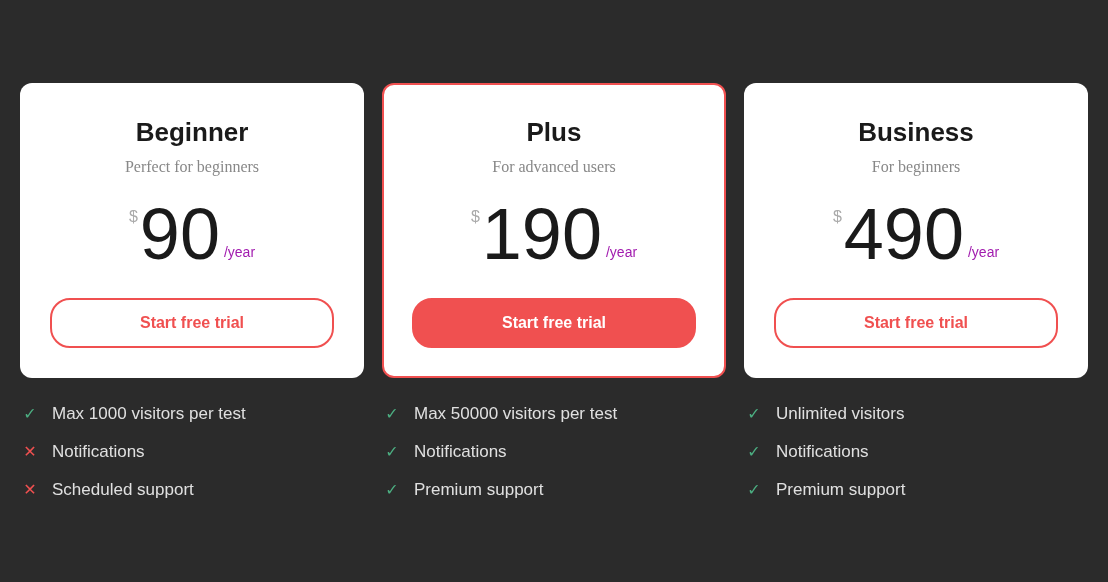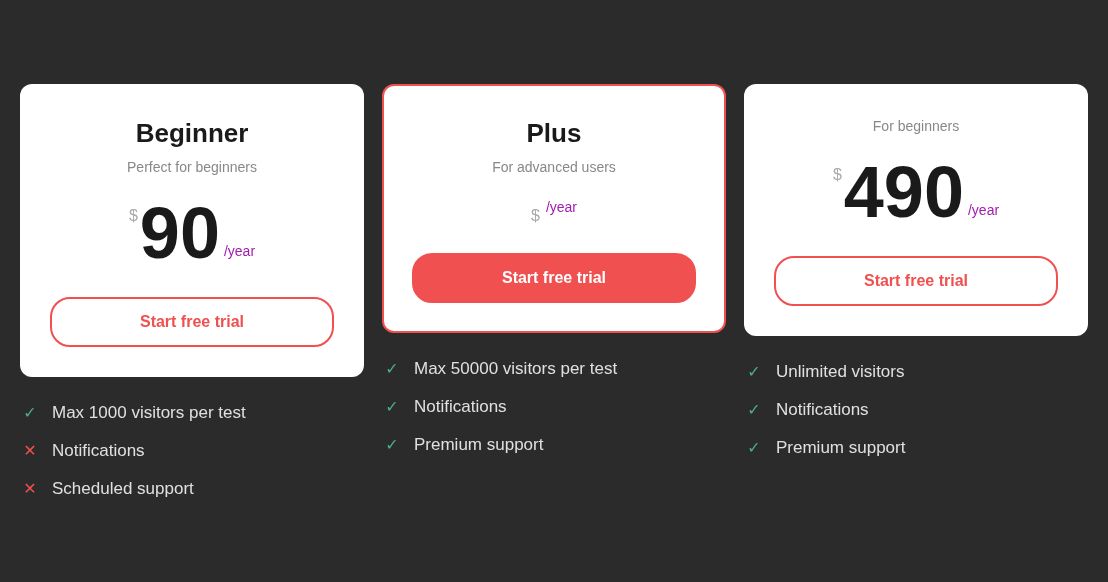--- a/index.html
+++ b/index.html
@@ -45,41 +45,42 @@
     }
 
     .plan-name {
       font-size: 26px;
       font-weight: 700;
       color: #1a1a1a;
       margin-bottom: 2px;
     }
 
     .plan-subtitle {
-      font-size: 14px;
+      font-size: 16px;
       color: #888;
       margin-bottom: 14px;
+      font-family: Liberation Serif, serif;
     }
 
     .price-container {
       display: flex;
       align-items: flex-start;
       margin-bottom: 20px;
     }
 
     .price-dollar {
       font-size: 16px;
       color: #aaa;
       margin-top: 10px;
       margin-right: 2px;
     }
 
     .price-amount {
       font-size: 72px;
-      font-weight: 700;
+      font-weight: 400;
       color: #1a1a1a;
       line-height: 1;
     }
 
     .price-period {
       font-size: 14px;
       color: #a21caf;
       align-self: flex-end;
       margin-bottom: 10px;
       margin-left: 4px;
@@ -170,20 +171,21 @@
           <span class="feature-text">Scheduled support</span>
         </div>
       </div>
     </div>
     <div class="pricing-column">
       <div class="card featured">
         <div class="plan-name">Plus</div>
         <div class="plan-subtitle">For advanced users</div>
         <div class="price-container">
           <span class="price-dollar">$</span>
+          <span class="price-amount">190</span>
           <span class="price-period">/year</span>
         </div>
         <button class="trial-btn filled">Start free trial</button>
       </div>
       <div class="features-list">
         <div class="feature-item">
           <span class="feature-icon check">✓</span>
           <span class="feature-text">Max 50000 visitors per test</span>
         </div>
         <div class="feature-item">
@@ -191,20 +193,21 @@
           <span class="feature-text">Notifications</span>
         </div>
         <div class="feature-item">
           <span class="feature-icon check">✓</span>
           <span class="feature-text">Premium support</span>
         </div>
       </div>
     </div>
     <div class="pricing-column">
       <div class="card">
+        <div class="plan-name">Business</div>
         <div class="plan-subtitle">For beginners</div>
         <div class="price-container">
           <span class="price-dollar">$</span>
           <span class="price-amount">490</span>
           <span class="price-period">/year</span>
         </div>
         <button class="trial-btn outline">Start free trial</button>
       </div>
       <div class="features-list">
         <div class="feature-item">

